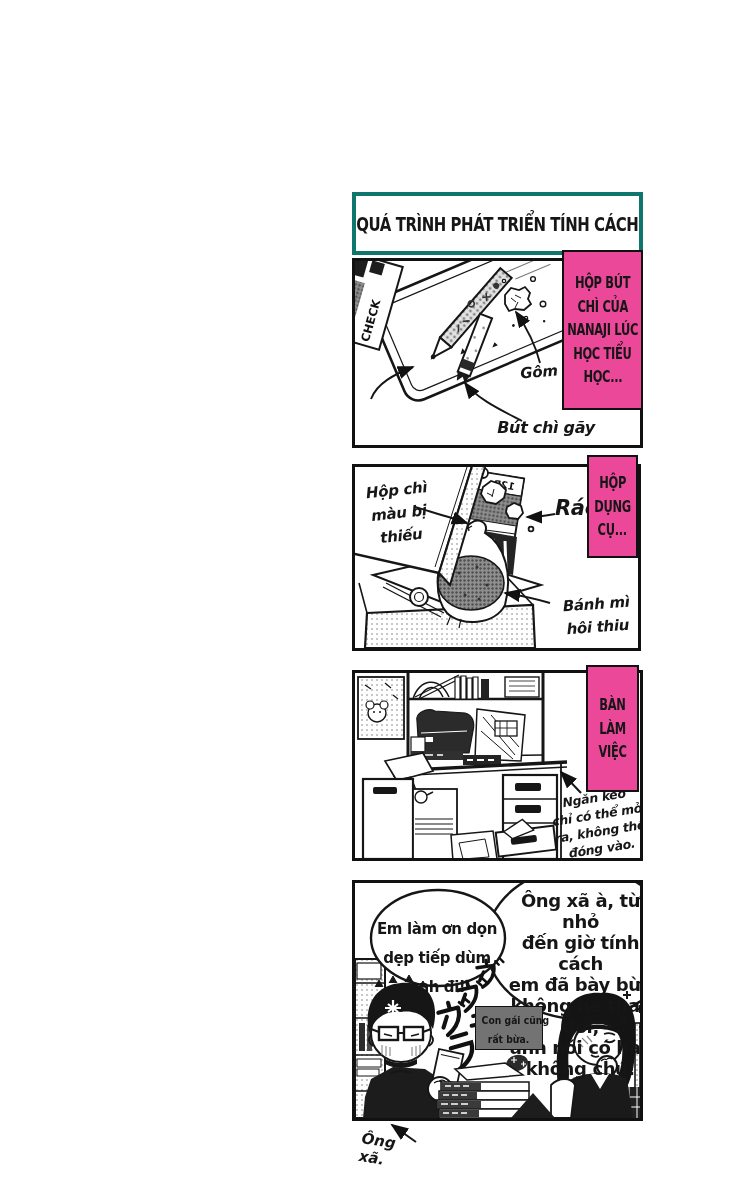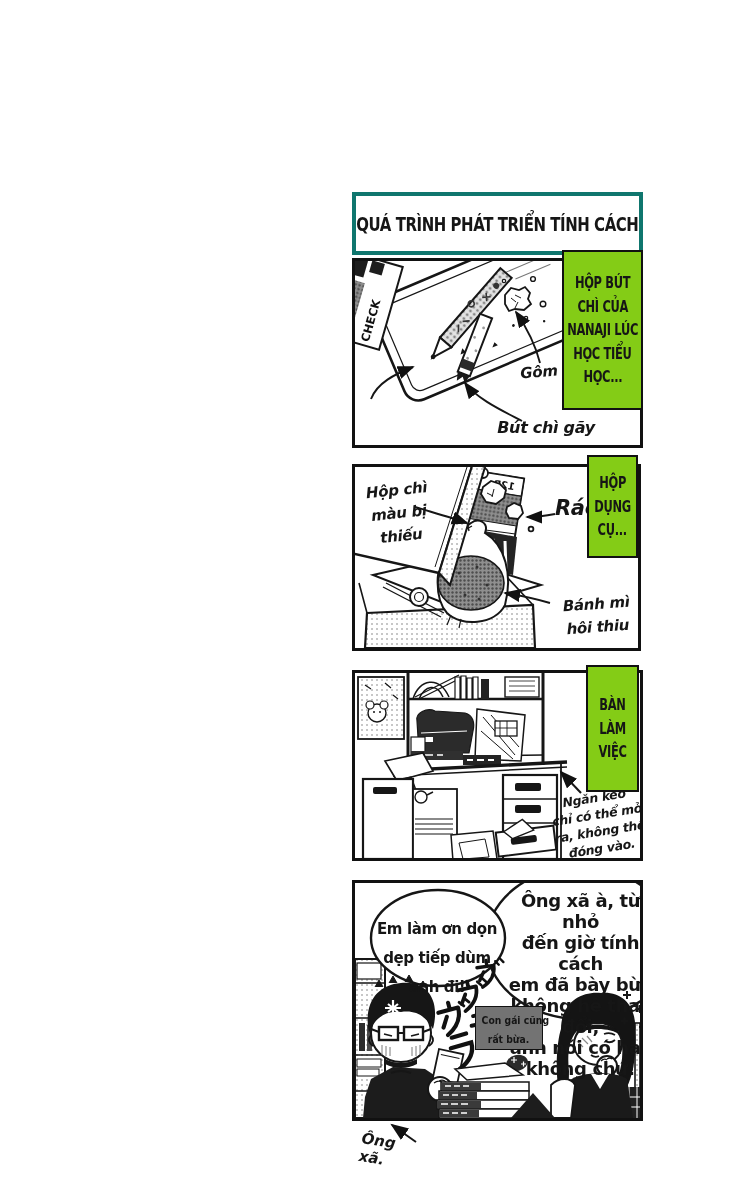--- a/index.html
+++ b/index.html
@@ -8,21 +8,21 @@
   .abs{position:absolute;}
   
   #title-box{left:352px;top:192px;width:291px;height:63px;border:4px solid #0f766e;background:#fff;
              display:flex;align-items:center;justify-content:center;box-sizing:border-box;z-index:6;}
   #title-box span{display:inline-block;font-weight:bold;font-size:17px;letter-spacing:-0.5px;
                   white-space:nowrap;transform:scale(.88,1.18);}
   
   .panel{border:3px solid #111;background:#fff;box-sizing:border-box;overflow:hidden;z-index:1;}
   .panel svg.art{position:absolute;left:0;top:0;width:100%;height:100%;}
   
-  .capbox{border:2.5px solid #111;background:#84cc16;box-sizing:border-box;z-index:7;
+  .capbox{border:2.5px solid #111;background:#ec4899;box-sizing:border-box;z-index:7;
           display:flex;flex-direction:column;align-items:center;justify-content:center;}
   .capbox span{display:inline-block;font-weight:bold;font-size:13.5px;line-height:23.5px;
                letter-spacing:-0.4px;white-space:nowrap;transform:scale(.85,1.12);}
   
   .hand{font-style:italic;font-weight:600;letter-spacing:-0.3px;text-align:center;
         line-height:20px;white-space:nowrap;z-index:4;}
   
   .bubtxt{font-weight:600;text-align:center;letter-spacing:-0.4px;z-index:4;}
   
   #inset-cap{border:1.5px solid #111;background:#737373;text-align:center;z-index:5;

